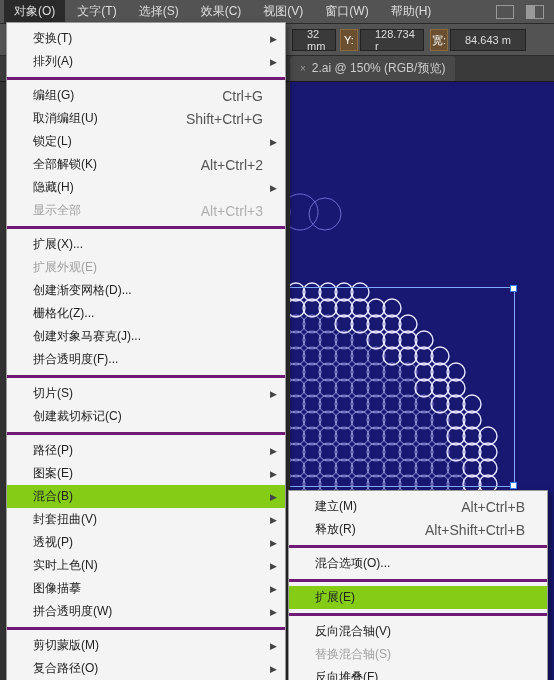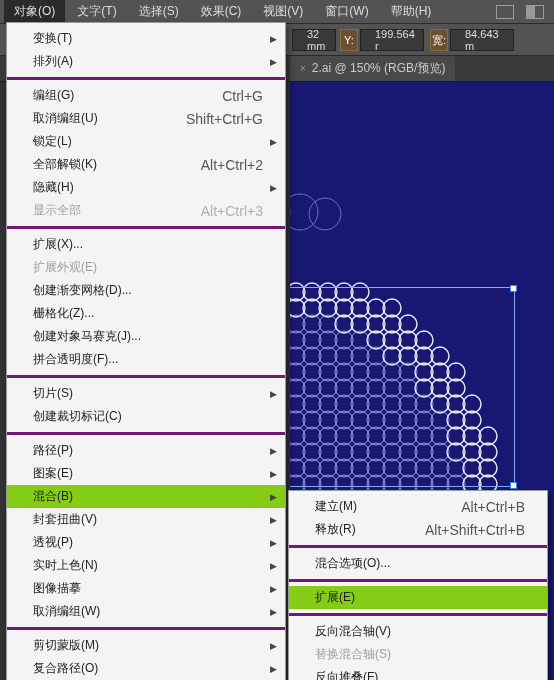--- a/index.html
+++ b/index.html
@@ -46,23 +46,23 @@
   <div class="menubar-item">帮助(H)</div>
   <div class="menubar-icons">
     <span></span>
     <span style="background:linear-gradient(90deg,#999 50%,transparent 50%)"></span>
   </div>
 </div>
 
 <div class="toolbar">
   <div class="num-input" style="left:292px;width:44px">32 mm</div>
   <div class="label-box" style="left:340px">Y:</div>
-  <div class="num-input" style="left:360px;width:64px">199.564 r</div>
+  <div class="num-input" style="left:360px;width:64px">128.734 r</div>
   <div class="label-box" style="left:430px">宽:</div>
-  <div class="num-input" style="left:450px;width:64px">84.643 m</div>
+  <div class="num-input" style="left:450px;width:76px">84.643 m</div>
 </div>
 
 <div class="tabbar">
   <div class="tab">
     <span class="x">×</span>
     <span>2.ai @ 150% (RGB/预览)</span>
   </div>
 </div>
 
 <div class="canvas-area">
@@ -313,21 +313,21 @@
       </div>
       <div class="menu-row">
         <span class="lbl">实时上色(N)</span>
         <span class="arrow">▶</span>
       </div>
       <div class="menu-row">
         <span class="lbl">图像描摹</span>
         <span class="arrow">▶</span>
       </div>
       <div class="menu-row">
-        <span class="lbl">取消编组(W)</span>
+        <span class="lbl">拼合透明度(W)</span>
         <span class="arrow">▶</span>
       </div>
     </div>
     <div class="menu-group">
       <div class="menu-row">
         <span class="lbl">剪切蒙版(M)</span>
         <span class="arrow">▶</span>
       </div>
       <div class="menu-row">
         <span class="lbl">复合路径(O)</span>

